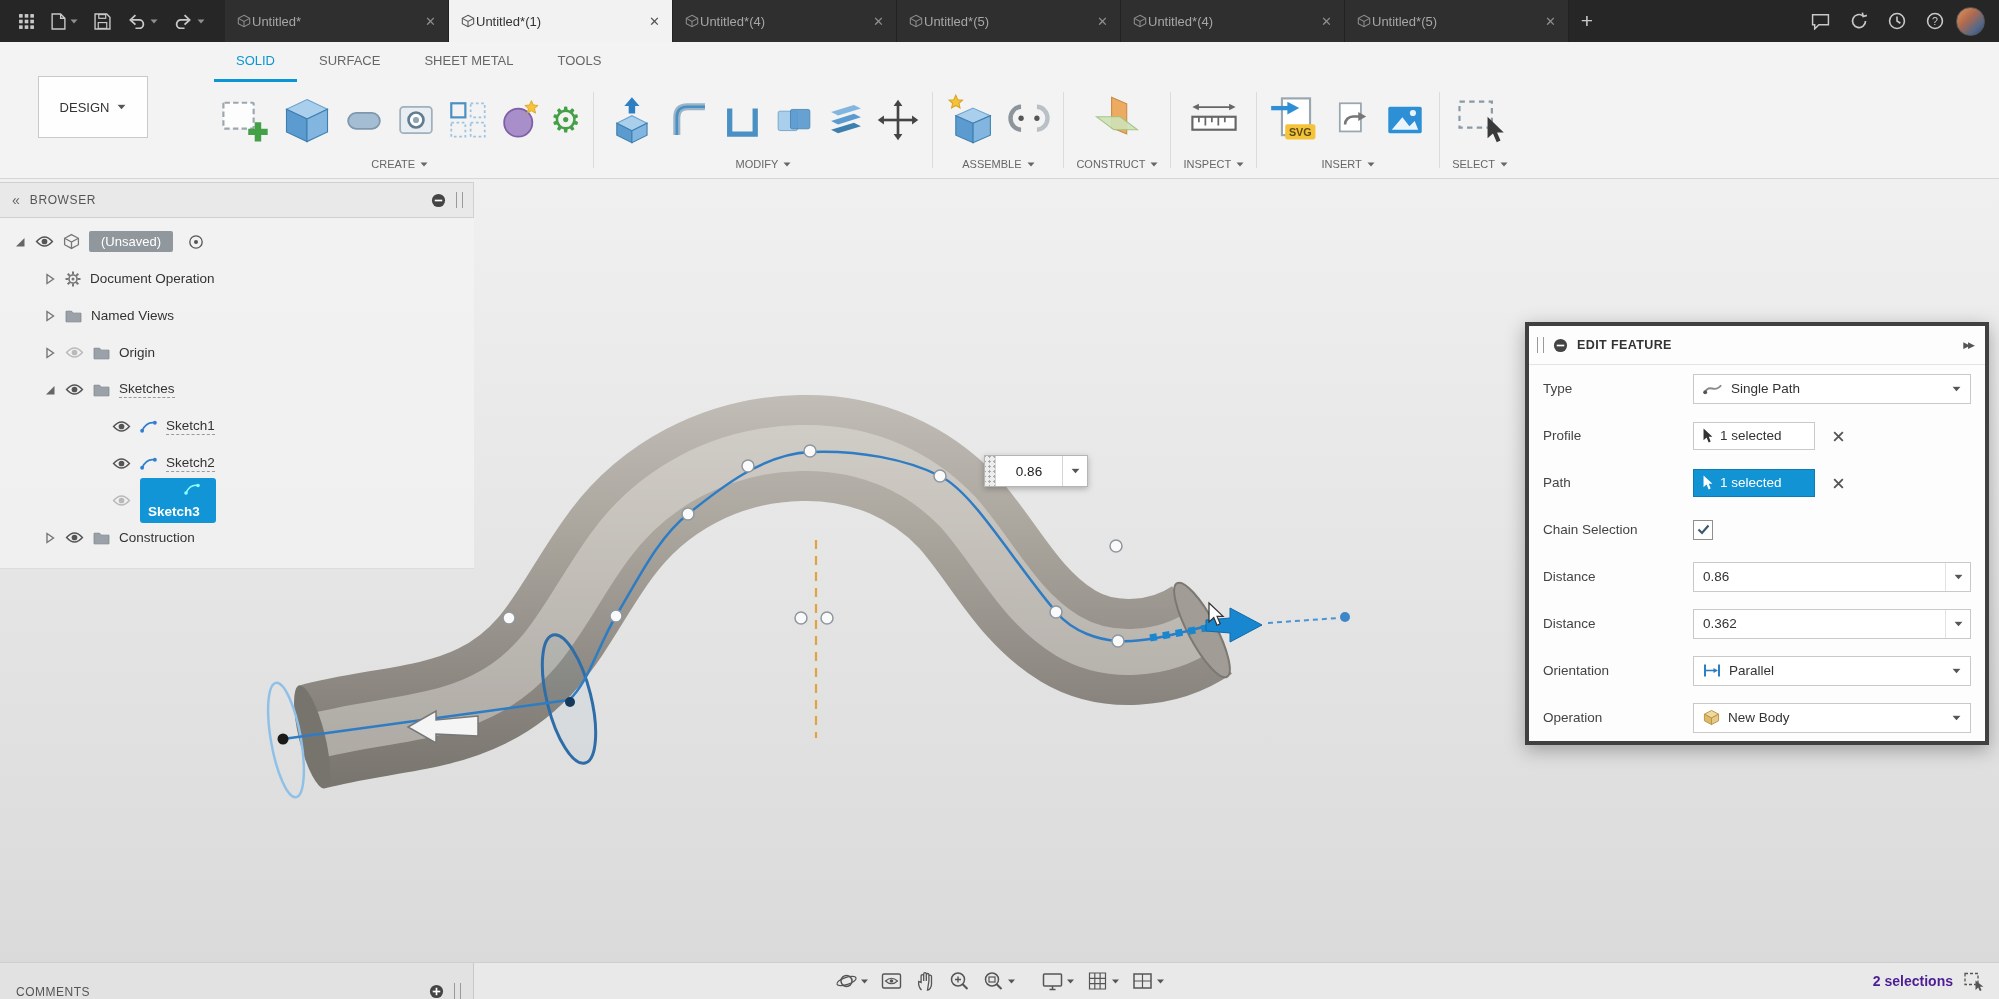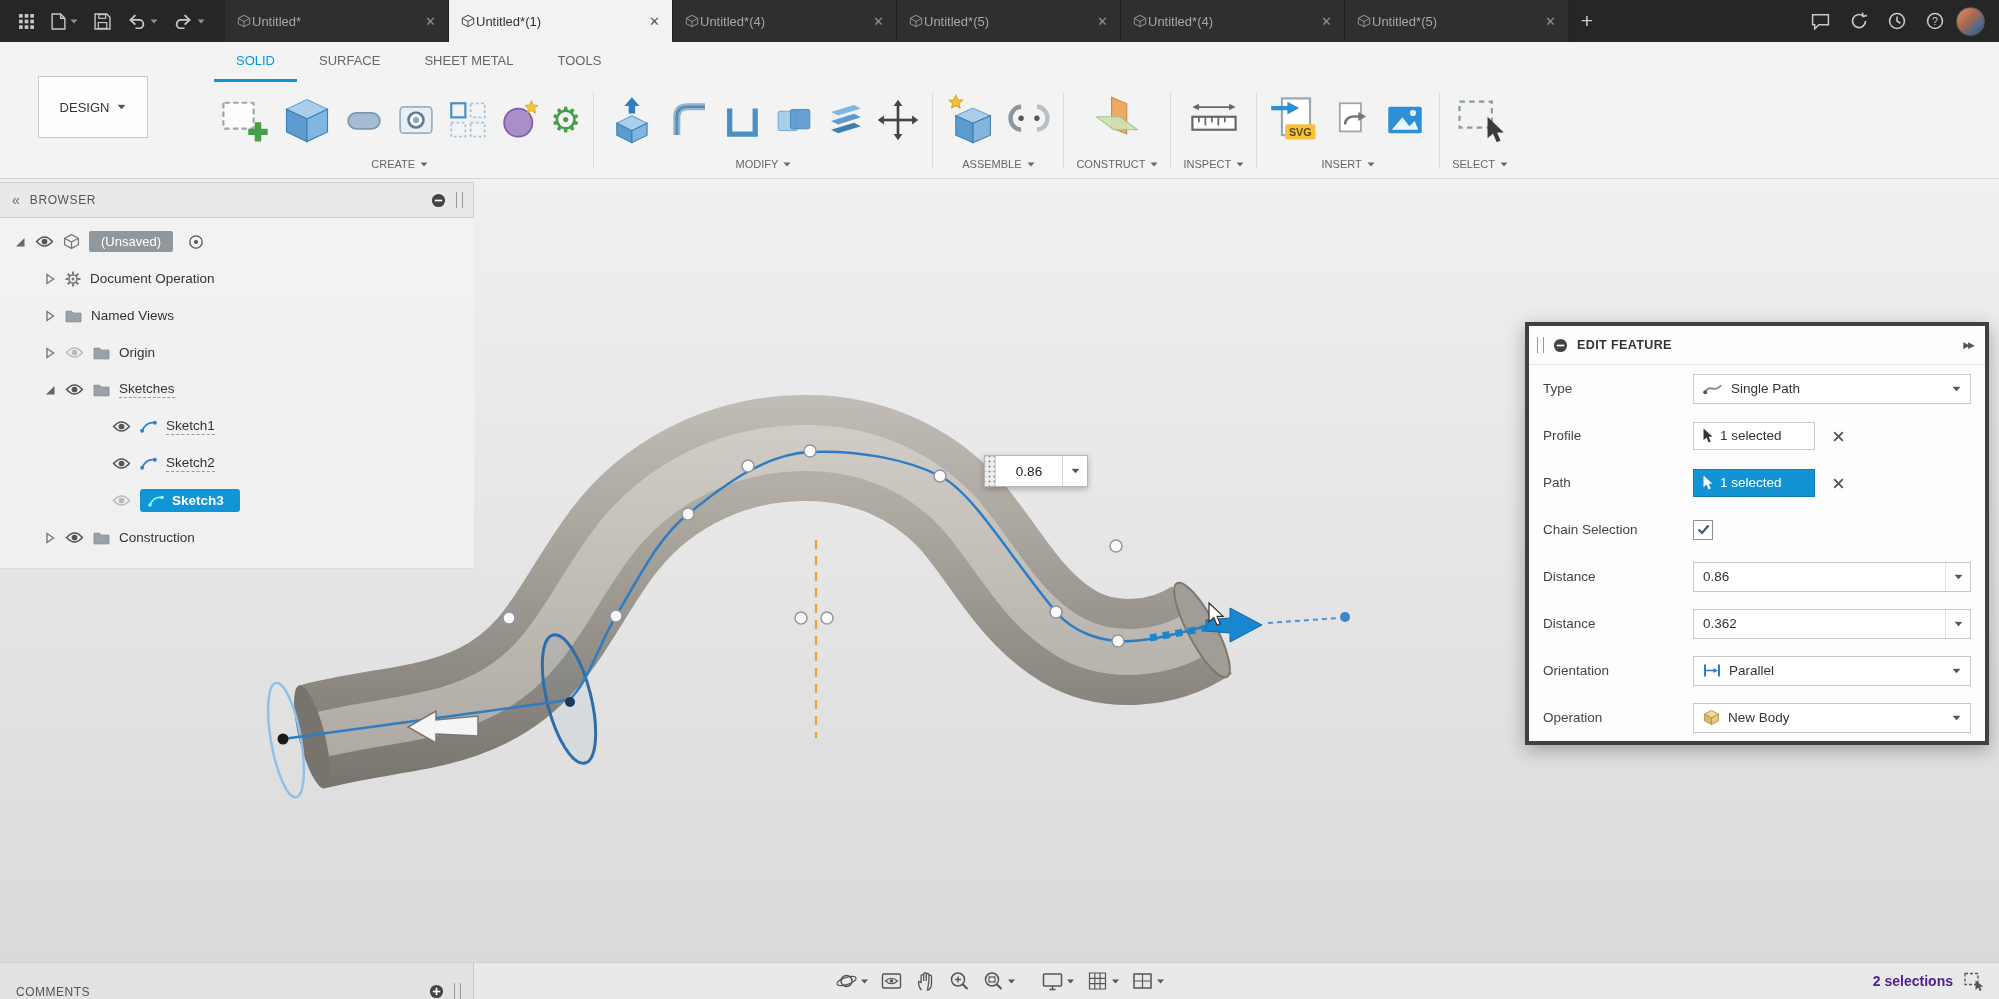--- a/index.html
+++ b/index.html
@@ -59,21 +59,21 @@
   .browser-header{height:34px;background:rgba(232,232,232,.96);border:1px solid #d0d0d0;border-left:none;display:flex;align-items:center;gap:10px;padding:0 10px 0 12px;color:#555;}
   .browser-title{font-size:12px;letter-spacing:.6px;}
   .hdr-sp{flex:1;}
   .panel-grip{width:5px;height:16px;border-left:1px solid #9a9a9a;border-right:1px solid #9a9a9a;}
   .browser-body{background:rgba(243,243,243,.8);padding:5px 0 12px;border-bottom:1px solid rgba(200,200,200,.5);}
   .trow{height:37px;display:flex;align-items:center;gap:9px;color:#333;cursor:pointer;}
   .tri{width:12px;height:12px;color:#777;}
   .eye{width:19px;height:13px;color:#555;}
   .eye.dim{opacity:.35;}
   .unsaved-chip{background:#90989e;color:#fff;padding:3px 12px;border-radius:2px;font-size:13px;}
-  .sel-chip{background:#1295d6;color:#fff;display:flex;align-items:flex-end;gap:8px;padding:4px 16px 4px 8px;border-radius:3px;}
+  .sel-chip{background:#1295d6;color:#fff;display:flex;align-items:flex-end;gap:8px;padding:4px 16px 4px 8px;border-radius:3px;flex-direction:column;}
   .dashed-u{border-bottom:1px dashed #9a9a9a;padding-bottom:1px;}
 
   
   .dialog{position:absolute;left:1525px;top:322px;width:464px;background:#fdfdfd;border:4px solid #404040;
           box-shadow:0 5px 18px rgba(0,0,0,.3);z-index:30;font-size:13.5px;box-sizing:border-box;}
   .dlg-header{height:38px;display:flex;align-items:center;gap:9px;padding:0 12px 0 8px;border-bottom:1px solid #e4e4e4;}
   .dlg-title{font-size:12.5px;letter-spacing:.4px;color:#333;font-weight:bold;}
   .dlg-expand{margin-left:auto;color:#555;font-size:9px;letter-spacing:-2px;cursor:pointer;}
   .dlg-row{display:flex;align-items:center;min-height:47px;padding:0 14px;}
   .dlg-label{flex:0 0 150px;color:#444;}

